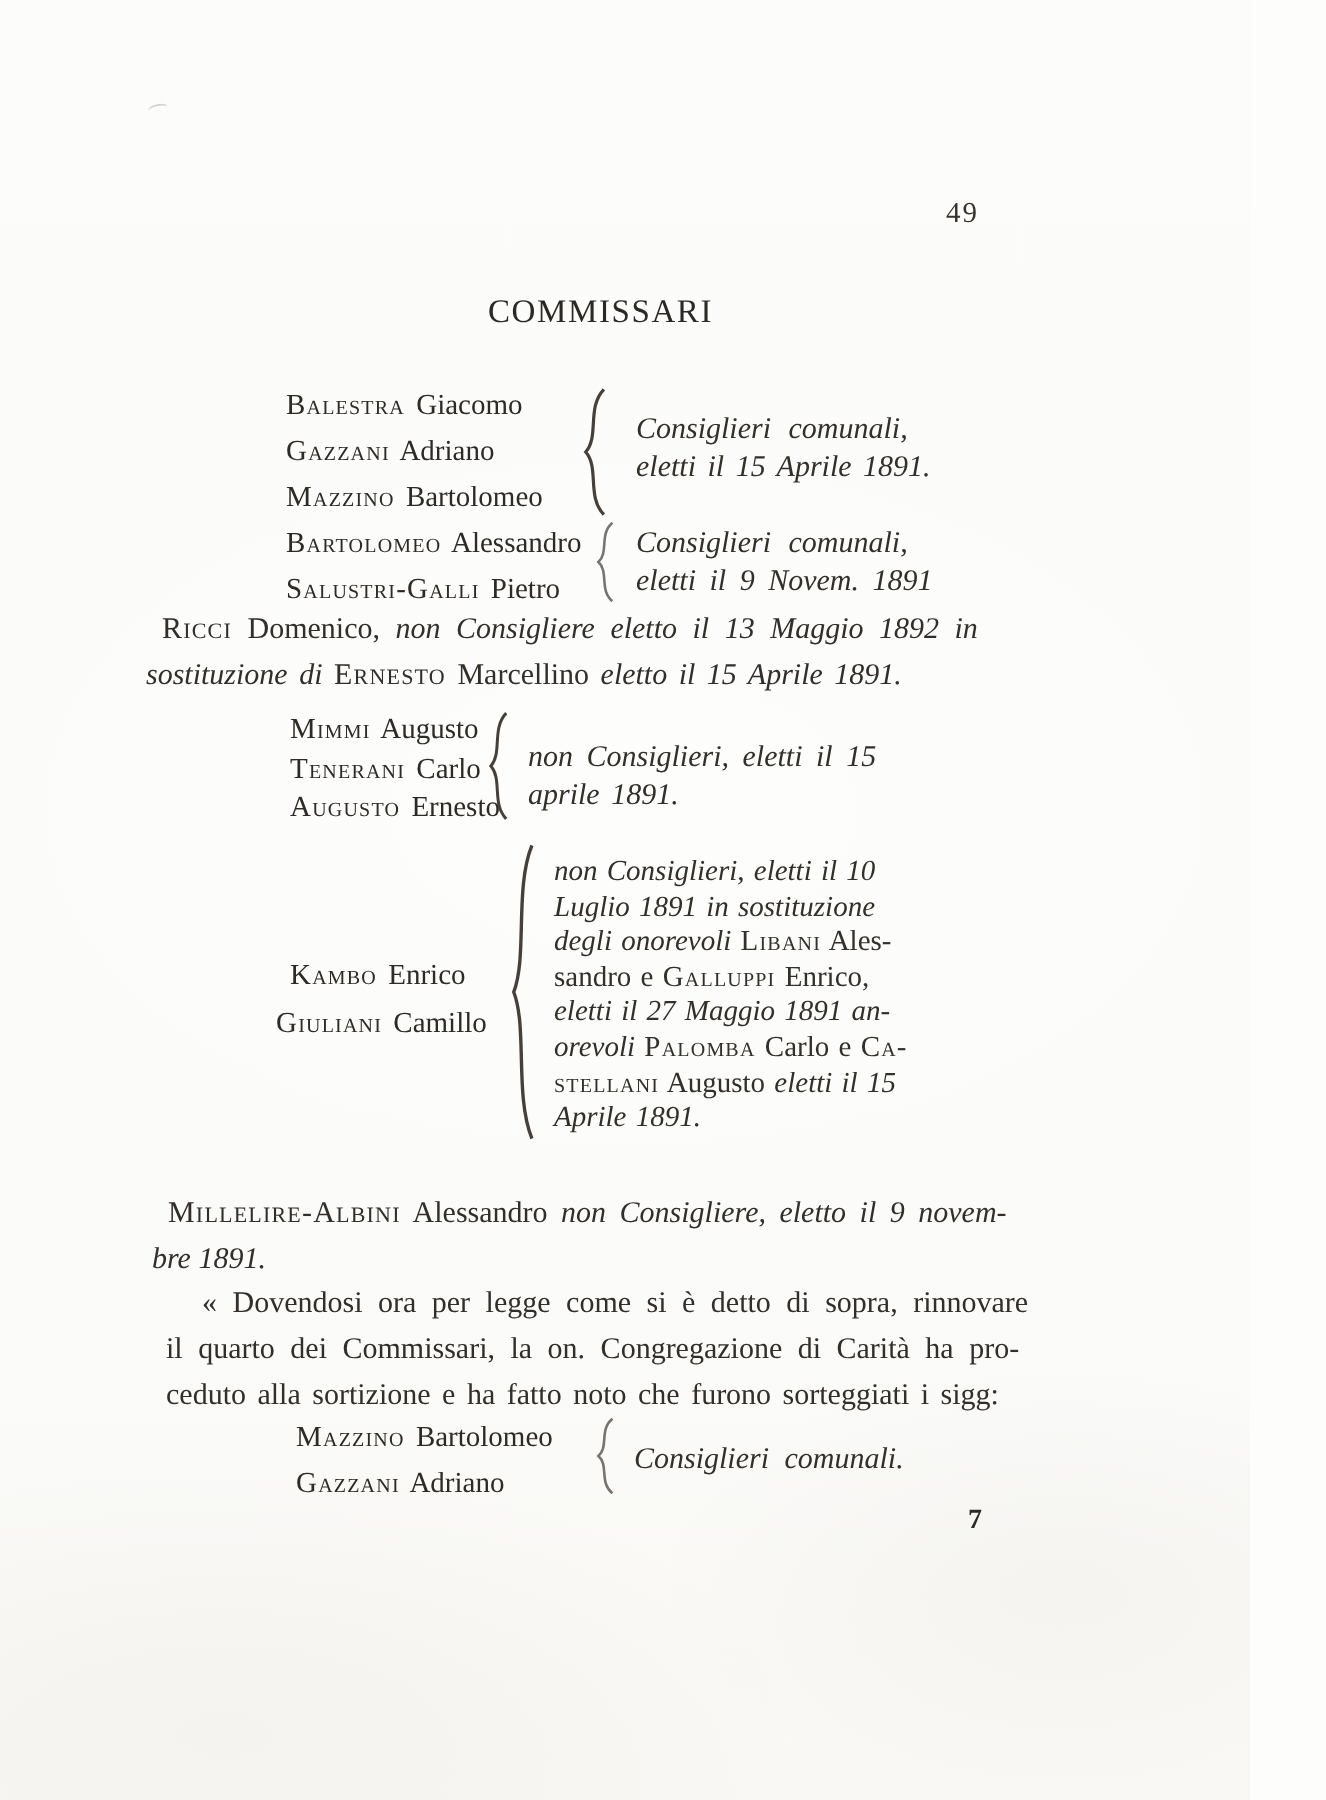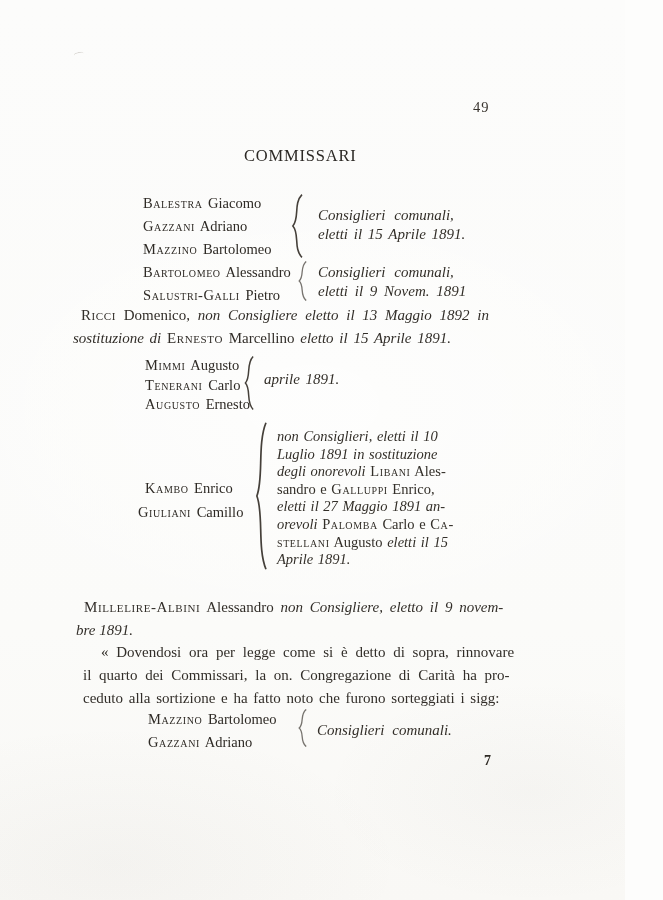--- a/index.html
+++ b/index.html
@@ -84,20 +84,21 @@
 
   <div class="abs name" style="left:145px; top:357px;"><span class="sc">Mimmi</span><span> Augusto</span></div>
   <div class="abs name" style="left:145px; top:377px;"><span class="sc">Tenerani</span><span> Carlo</span></div>
   <div class="abs name" style="left:145px; top:396px;"><span class="sc">Augusto</span><span> Ernesto</span></div>
 
   <svg class="brace" style="left:243px; top:356px;" width="11" height="54" viewBox="0 0 10 100" preserveAspectRatio="none">
     <path d="M9.2,1 C2.5,15 7.5,38 2.2,50 C7.5,62 2.5,85 9.2,99" stroke-width="1.5" vector-effect="non-scaling-stroke"></path>
   </svg>
 
   <div class="abs desc" style="left:264px; top:370px;">
+    <div class="dline ws3">non Consiglieri, eletti il 15</div>
     <div class="dline ws2">aprile 1891.</div>
   </div>
 
   <div class="abs name" style="left:145px; top:480px;"><span class="sc">Kambo</span><span> Enrico</span></div>
   <div class="abs name" style="left:138px; top:504px;"><span class="sc">Giuliani</span><span> Camillo</span></div>
 
   <svg class="brace" style="left:254px; top:422px;" width="13" height="148" viewBox="0 0 10 100" preserveAspectRatio="none">
     <path d="M9.2,0.5 C2.5,15 7.5,38 2.2,50 C7.5,62 2.5,85 9.2,99.5" stroke-width="1.7" vector-effect="non-scaling-stroke"></path>
   </svg>
 

